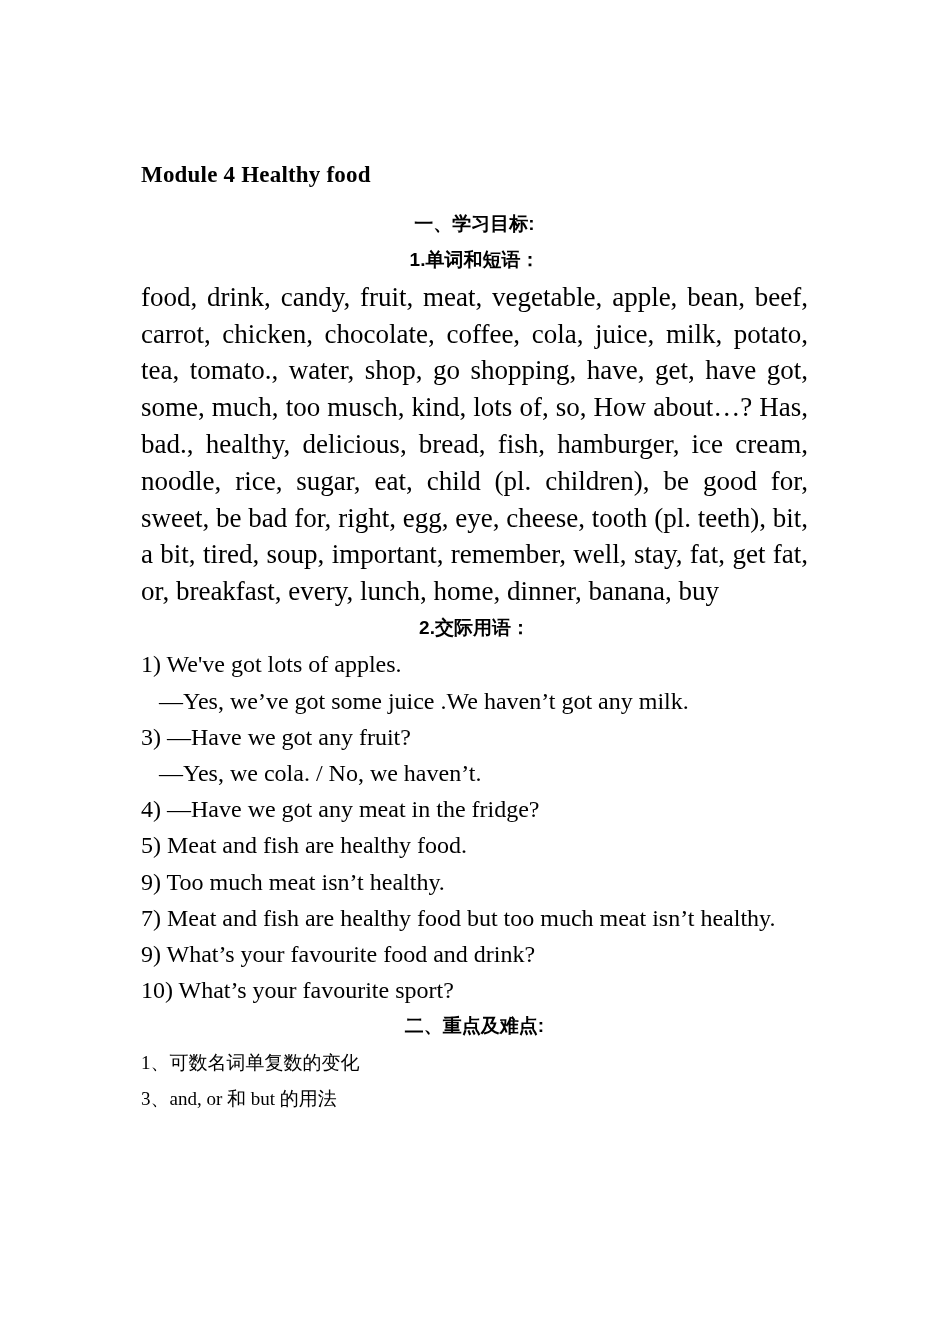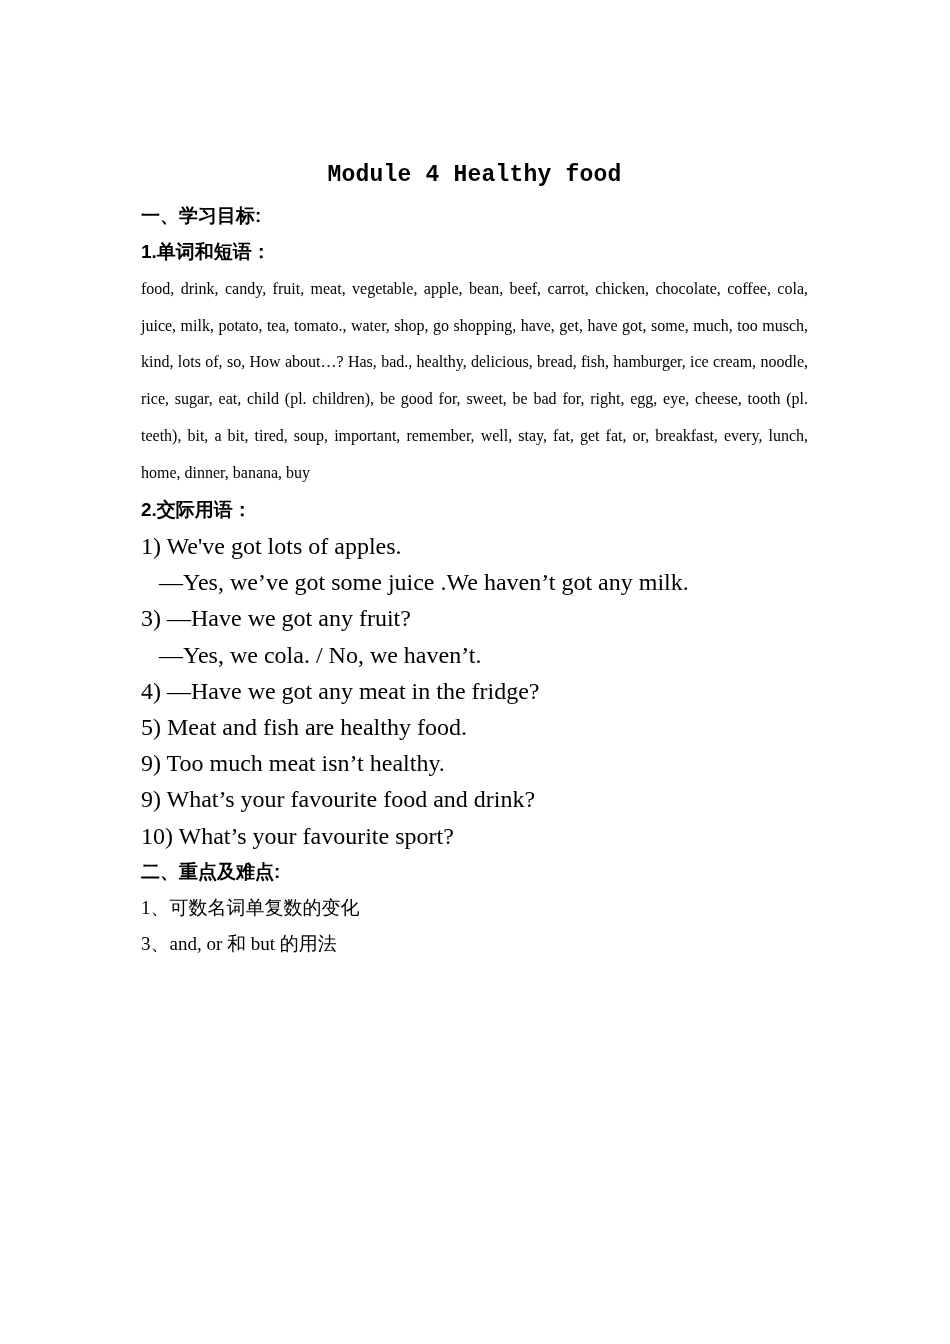--- a/index.html
+++ b/index.html
@@ -16,37 +16,38 @@
     background: #ffffff;
     overflow: hidden;
   }
   .content {
     position: absolute;
     left: 141px;
     top: 156px;
     width: 667px;
   }
   .doc-title {
-    font-family: Liberation Mono, monospace;
+    font-family: Liberation Serif, serif;
     font-size: 23px;
     font-weight: bold;
-    text-align: center;
+    text-align: left;
     line-height: 38px;
-    margin-bottom: 4px;
+    margin-bottom: 12px;
     letter-spacing: 0.2px;
   }
   .cn-heading {
     font-family: "Liberation Sans", sans-serif;
     font-size: 19px;
     font-weight: bold;
     line-height: 36.4px;
+    text-align: center;
   }
   .vocab-para {
     font-family: "Liberation Serif", serif;
-    font-size: 16px;
+    font-size: 27px;
     line-height: 36.8px;
     text-align: justify;
     text-justify: inter-word;
   }
   .expr-list .line,
   .points-list .line {
     font-family: "Liberation Serif", serif;
     font-size: 24px;
     line-height: 36.2px;
     white-space: pre-wrap;
@@ -85,20 +86,21 @@
 
         <div class="line indented">—Yes, we cola. / No, we haven’t.</div>
 
         <div class="line">4) —Have we got any meat in the fridge?</div>
 
 
         <div class="line">5) Meat and fish are healthy food.</div>
 
         <div class="line">9) Too much meat isn’t healthy.</div>
 
+        <div class="line">7) Meat and fish are healthy food but too much meat isn’t healthy.</div>
 
 
         <div class="line">9) What’s your favourite food and drink?</div>
 
         <div class="line">10) What’s your favourite sport?</div>
       </div>
 
     <div class="cn-heading">二、重点及难点:</div>
 
     <div class="points-list">

